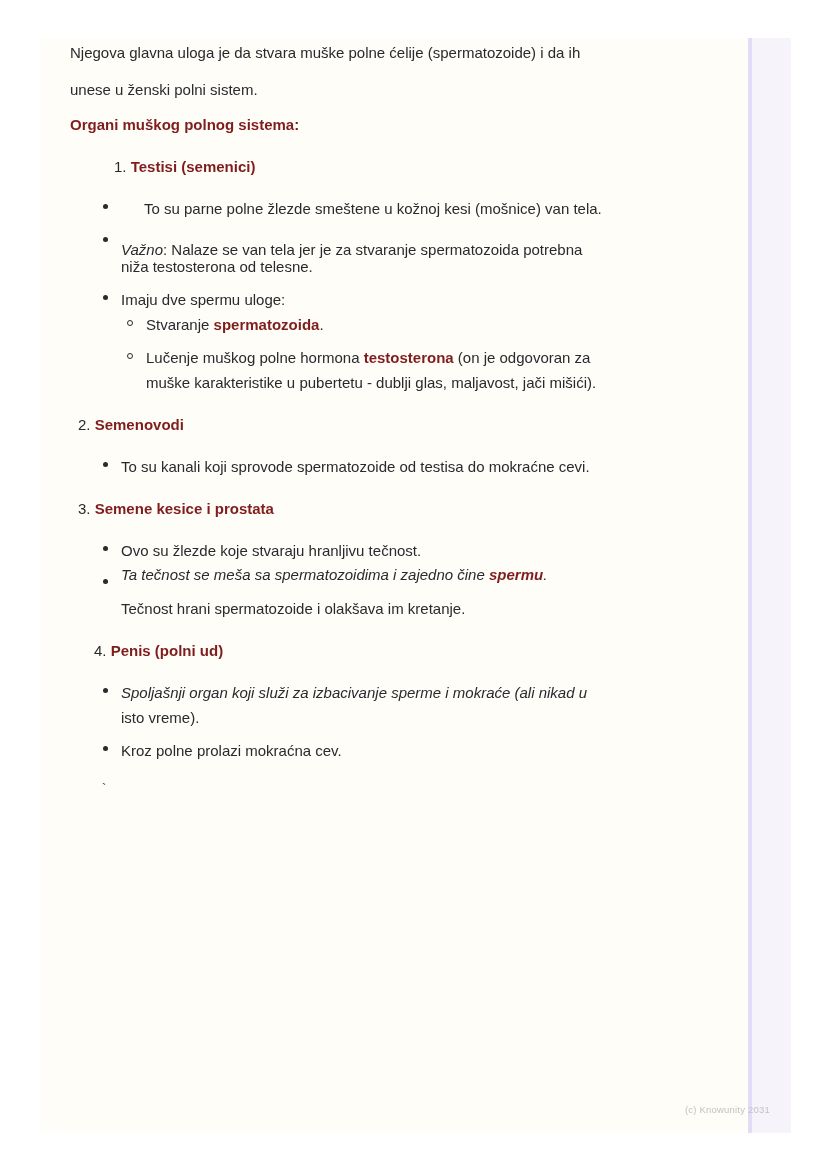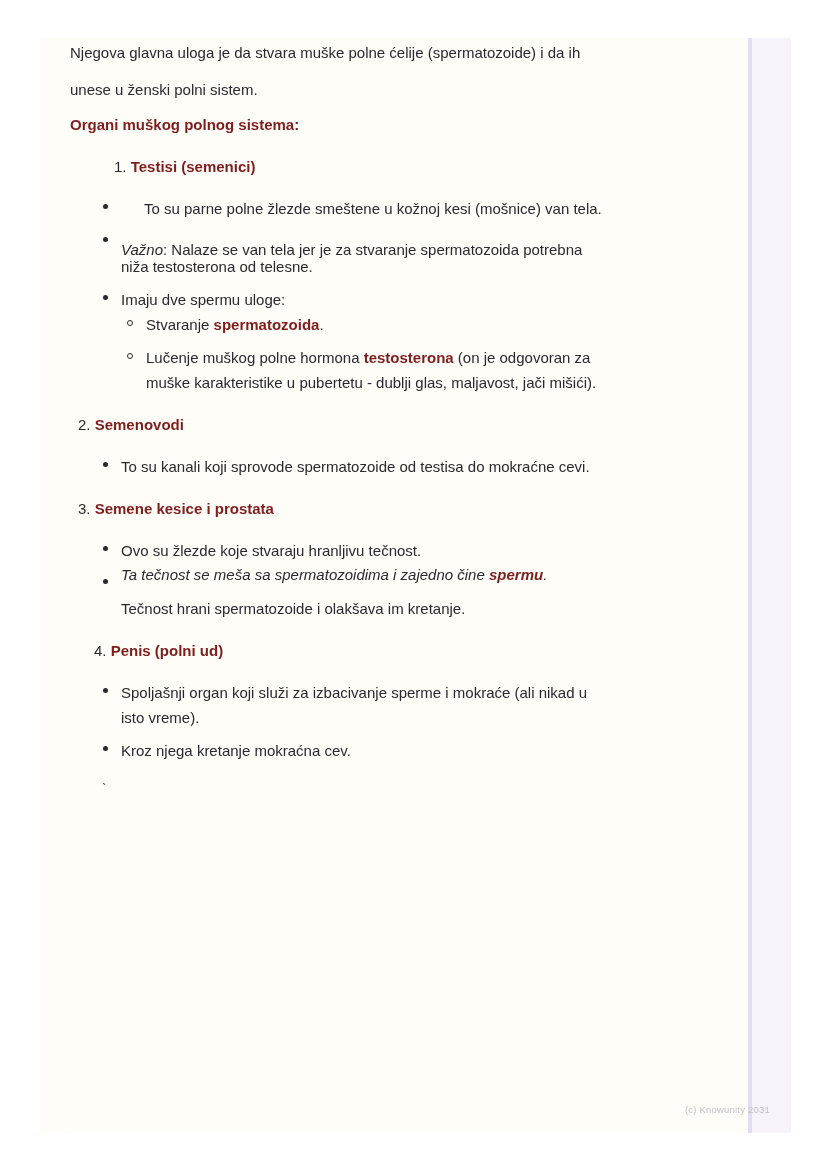--- a/index.html
+++ b/index.html
@@ -159,23 +159,23 @@
       <span>Ta tečnost se meša sa spermatozoidima i zajedno čine </span><b>spermu</b><span>.</span>
     </div>
     <div class="t" style="left:51px; top:558px;">Tečnost hrani spermatozoide i olakšava im kretanje.</div>
 
     <div class="t" style="left:24px; top:600px;">
       <span>4.</span>
       <b>Penis (polni ud)</b>
     </div>
 
     <span class="bullet-dot" style="left:33px; top:650px;"></span>
-    <div class="t" style="left:51px; top:642px;">Spoljašnji organ koji služi za izbacivanje sperme i mokraće (ali nikad u</div>
+    <div class="t" style="left:51px; top:642px;font-style:italic;">Spoljašnji organ koji služi za izbacivanje sperme i mokraće (ali nikad u</div>
     <div class="t" style="left:51px; top:667px;">isto vreme).</div>
 
     <span class="bullet-dot" style="left:33px; top:708px;"></span>
-    <div class="t" style="left:51px; top:700px;">Kroz njega kretanje mokraćna cev.</div>
+    <div class="t" style="left:51px; top:700px;">Kroz polne prolazi mokraćna cev.</div>
 
     <div class="backtick">`</div>
   </div>
 
   <div class="footer">(c) Knowunity 2031</div>
 </div>
 
 </body></html>

